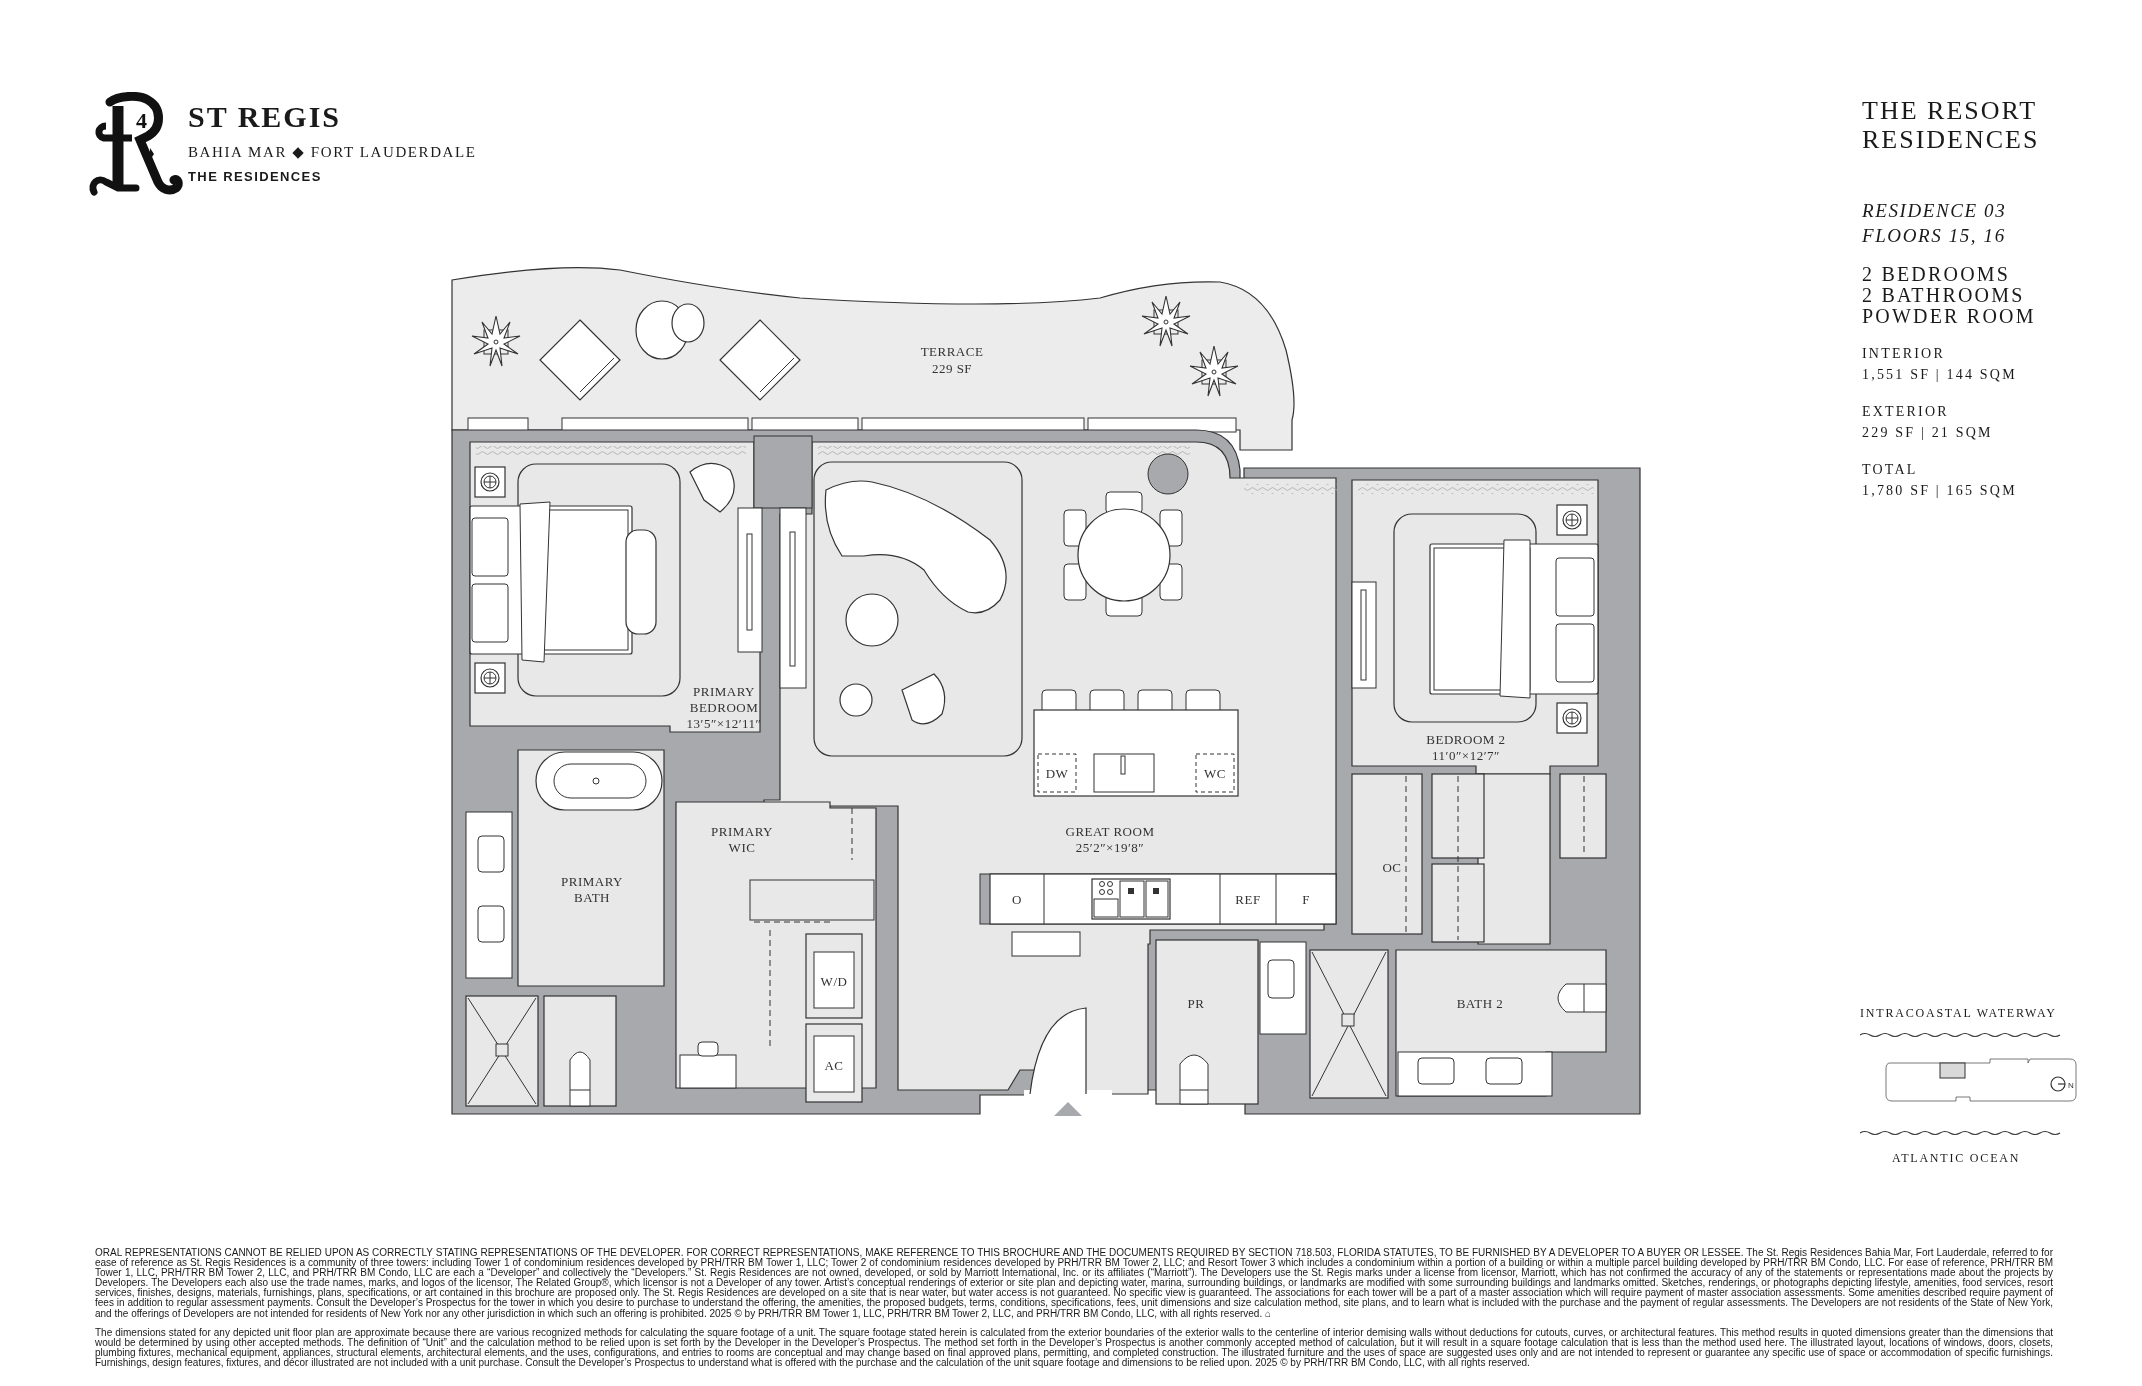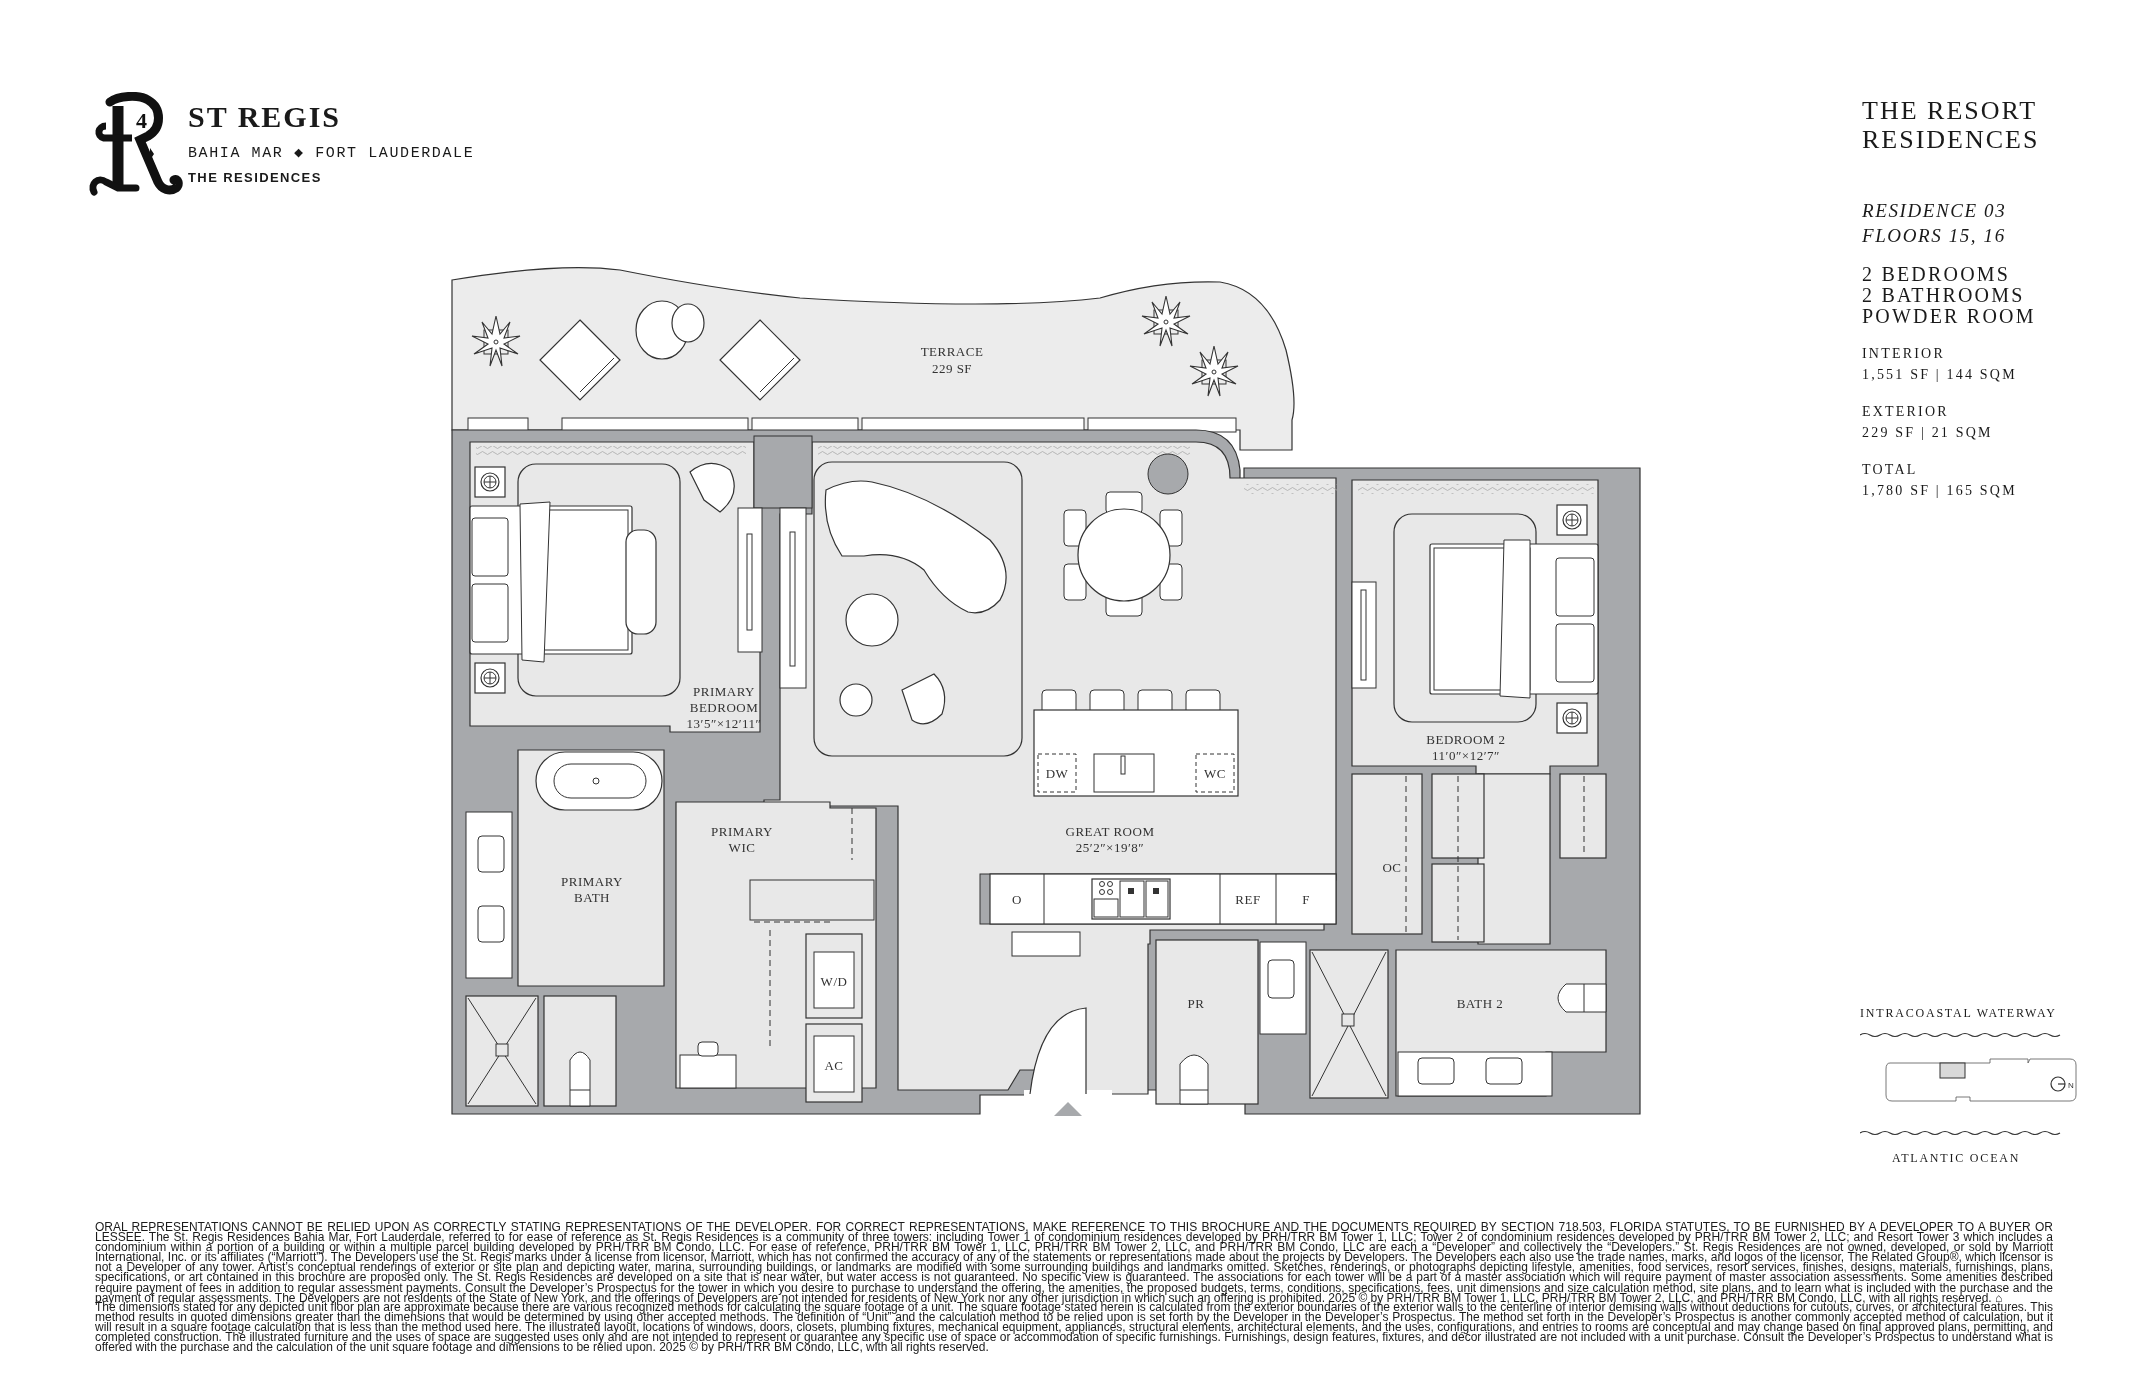--- a/index.html
+++ b/index.html
@@ -3,42 +3,42 @@
 <meta charset="utf-8">
 <style>
   html, body { margin: 0; padding: 0; background: #ffffff; }
   body { width: 2142px; height: 1386px; position: relative; overflow: hidden; font-family: "Liberation Serif", "DejaVu Serif", serif; color: #1a1a1a; }
 
   
   .logo { position: absolute; left: 88px; top: 92px; display: flex; align-items: center; }
   .monogram { width: 100px; height: 110px; }
   .brand { margin-top: -8px; }
   .brand-name { font-family: "Liberation Serif", serif; font-weight: 700; font-size: 30px; letter-spacing: 2px; line-height: 1; }
-  .brand-sub { font-family: Liberation Mono, monospace; font-size: 15px; letter-spacing: 1.6px; margin-top: 11px; }
+  .brand-sub { font-family: Liberation Serif, serif; font-size: 15px; letter-spacing: 1.6px; margin-top: 11px; }
   .brand-res { font-family: "Liberation Sans", sans-serif; font-weight: 700; font-size: 13px; letter-spacing: 1.4px; margin-top: 8px; }
 
   
   .info { position: absolute; left: 1862px; top: 96px; font-family: "Liberation Serif", serif; }
   .collection { font-size: 26px; letter-spacing: 2px; line-height: 29px; }
   .residence { font-style: italic; font-size: 19px; letter-spacing: 1.6px; line-height: 25px; margin-top: 44px; }
   .specs { font-size: 20px; letter-spacing: 2.2px; line-height: 21px; margin-top: 16px; }
   .metric { margin-top: 16px; font-size: 14px; letter-spacing: 2.2px; line-height: 21px; }
   .metric:first-of-type { margin-top: 20px; }
 
   
   .sitemap { position: absolute; left: 1860px; top: 1006px; width: 200px; }
   .water-label { font-size: 12px; letter-spacing: 1.8px; font-family: "Liberation Serif", serif; }
   .water-bottom { margin-left: 32px; }
 
   
   .plan { position: absolute; left: 0; top: 0; width: 2142px; height: 1386px; pointer-events: none; }
   .plan text { font-family: "Liberation Serif", serif; fill: #333; letter-spacing: 0.5px; }
 
   
-  .legal { position: absolute; left: 95px; width: 1958px; font-family: "Liberation Sans", sans-serif; font-size: 12px; line-height: 10.1px; color: #1a1a1a; text-align: justify; }
+  .legal { position: absolute; left: 95px; width: 1958px; font-family: "Liberation Sans", sans-serif; font-size: 10px; line-height: 10.1px; color: #1a1a1a; text-align: justify; margin-top: 26px; }
   .legal-1 { top: 1222px; }
   .legal-2 { top: 1302px; }
 </style>
 </head>
 <body>
 
 <div class="logo">
   <svg class="monogram" viewBox="0 0 100 110">
     <path d="M22 10 C30 4 50 2 60 8 C74 16 74 36 60 44 L52 48 L70 90 C74 98 82 100 88 96 C92 92 90 86 86 88" fill="none" stroke="#111" stroke-width="9" stroke-linecap="round"></path>
     <path d="M30 14 L30 94" stroke="#111" stroke-width="11"></path>

